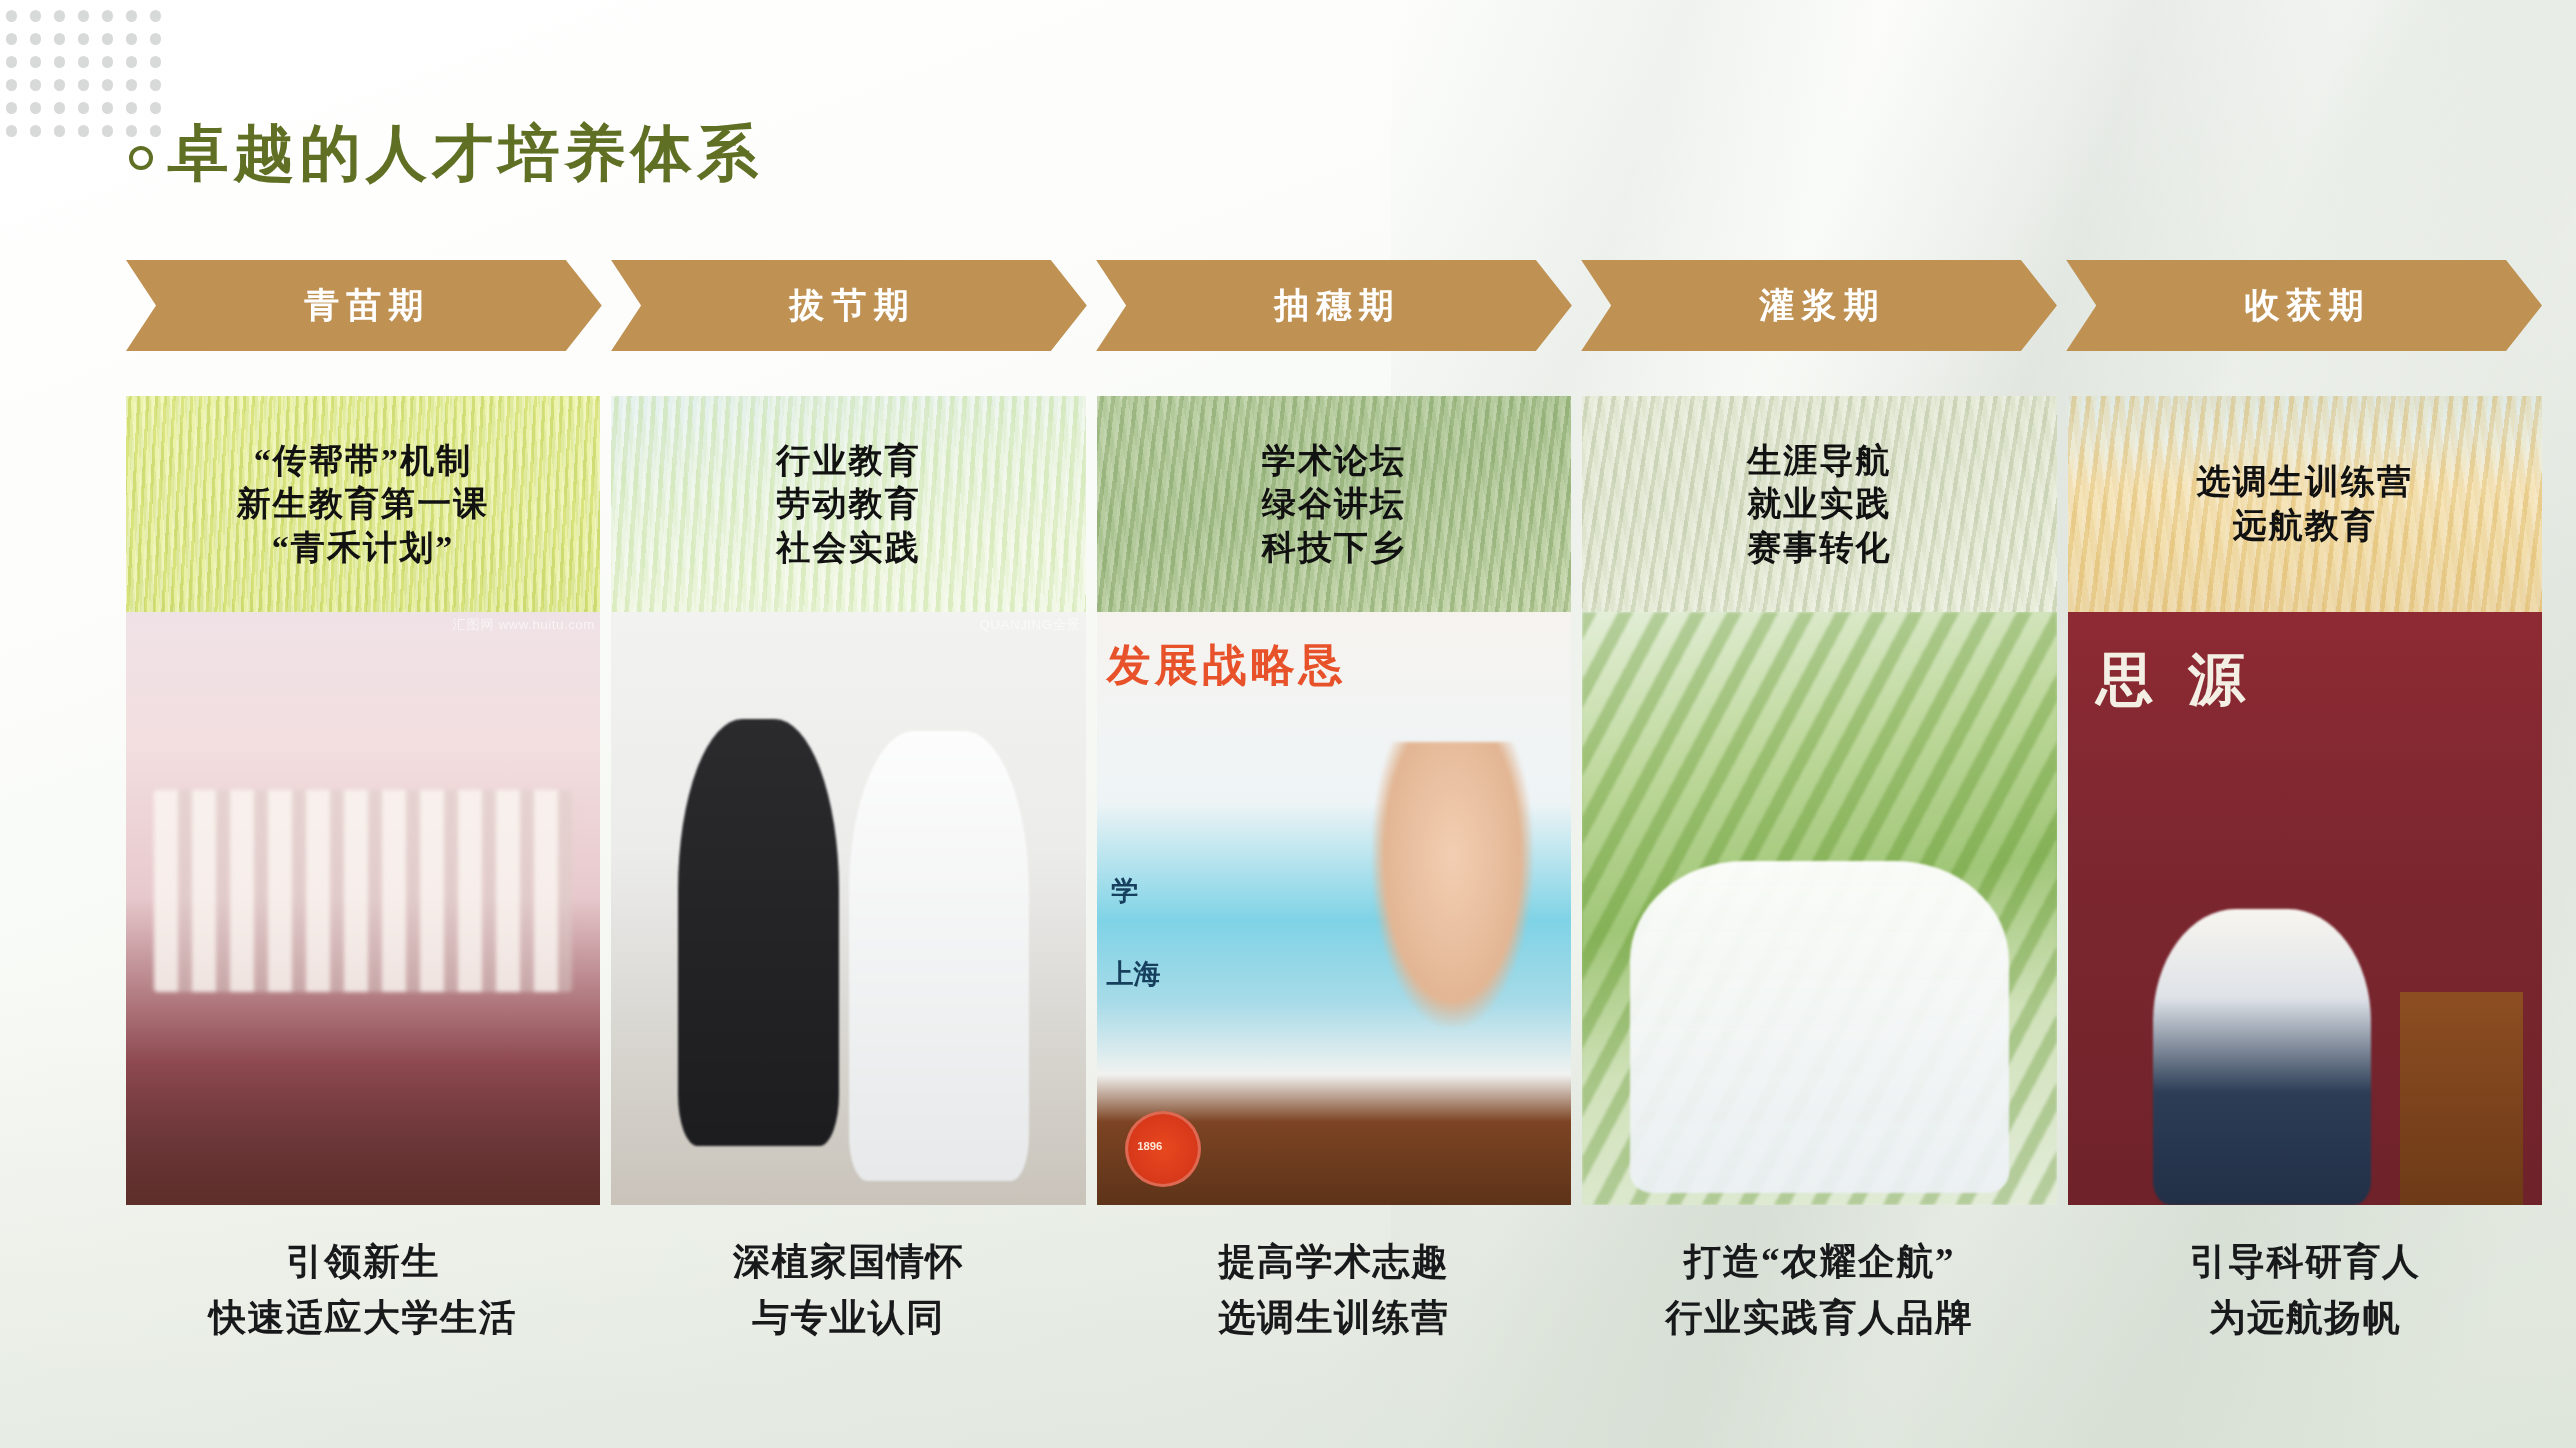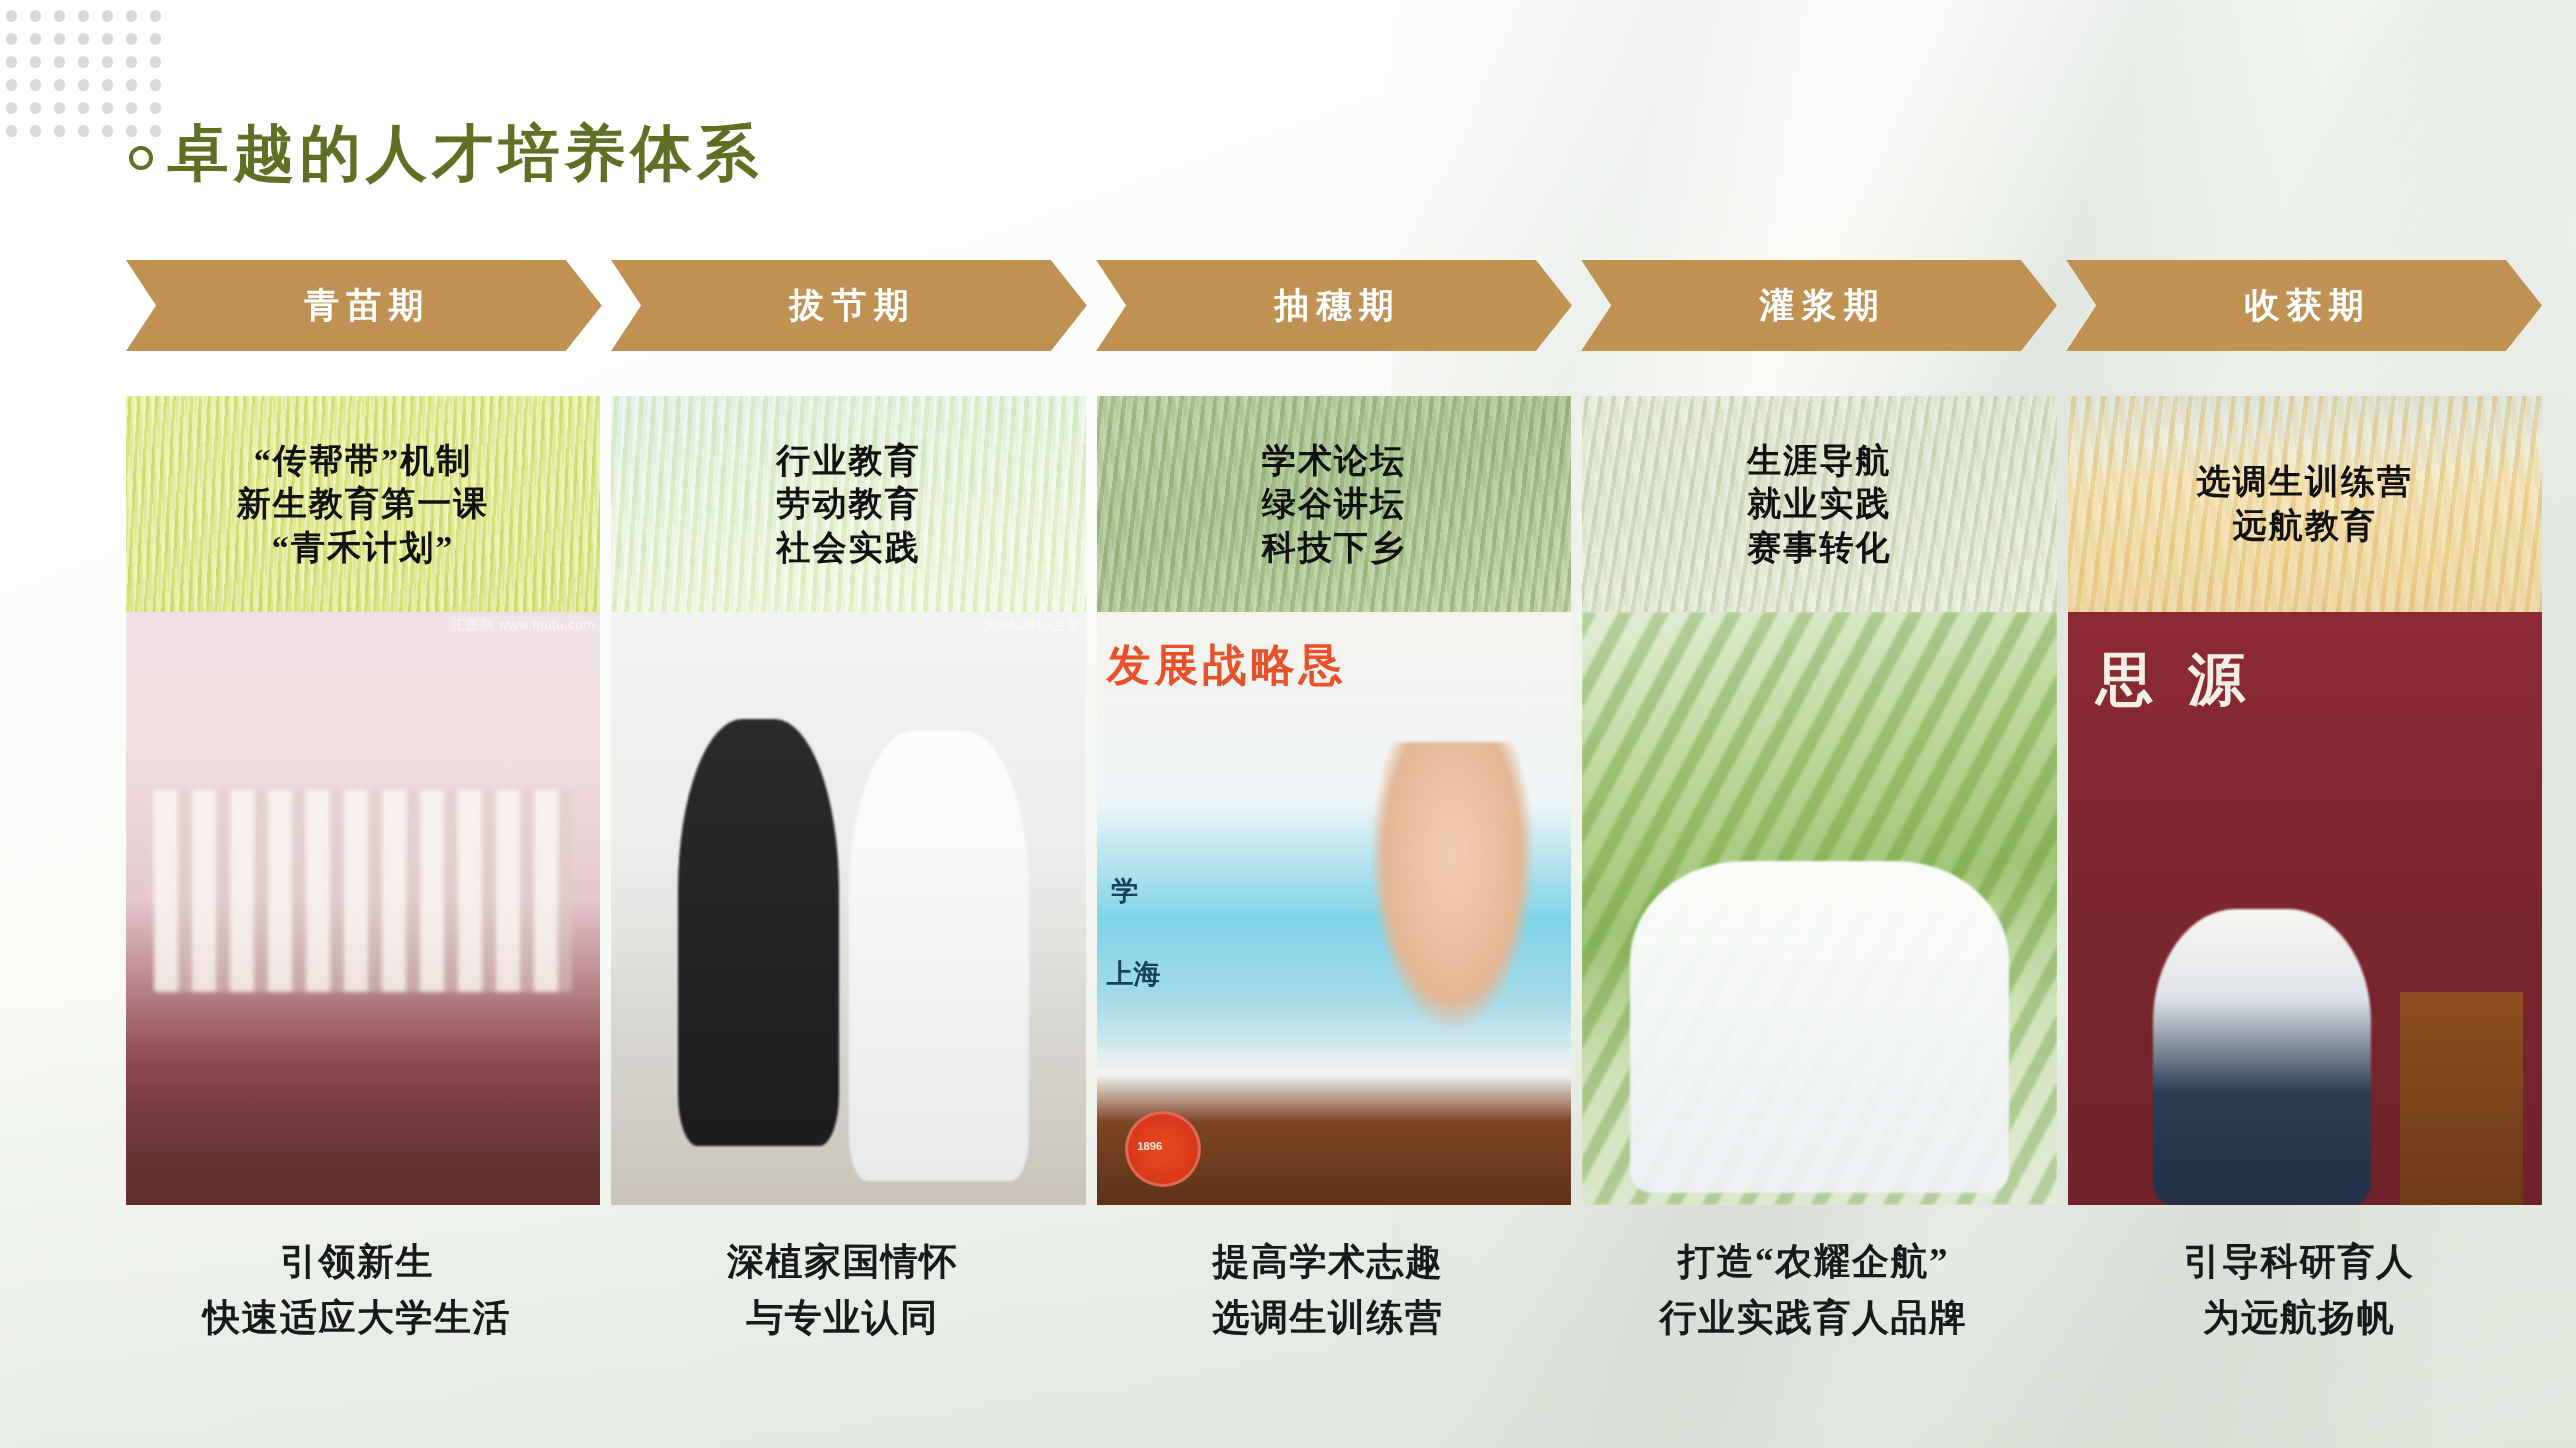--- a/index.html
+++ b/index.html
@@ -79,21 +79,21 @@
   .chevron .ctext {
     color: #ffffff; font-size: 35px; font-weight: 700; letter-spacing: 7.2px;
     text-indent: 7.2px;
     font-family: "Liberation Serif", "DejaVu Serif", serif;
   }
 
   
   #columns {
     position: absolute; left: 126px; top: 396px;
     width: 2416px; height: 809px;
-    display: flex; gap: 11.3px; justify-content: center;
+    display: flex; gap: 11.3px;
   }
   .col { flex: 1 1 0; display: flex; flex-direction: column; }
 
   .card-text {
     position: relative; height: 216px; width: 100%;
     overflow: hidden;
     display: flex; flex-direction: column;
     align-items: center; justify-content: center;
     gap: 4.1px;
   }
@@ -103,21 +103,21 @@
     font-size: 34px; font-weight: 700; color: #111; line-height: 1.28;
     letter-spacing: 2.1px;
     font-family: "Liberation Serif", "DejaVu Serif", serif;
   }
 
   .card-photo { position: relative; width: 100%; flex: 1 1 auto; overflow: hidden; padding-left: 12px; }
   .card-photo .pbg { position: absolute; inset: 0; }
 
   
   #captions {
-    position: absolute; left: 120px; top: 1234px;
+    position: absolute; left: 126px; top: 1234px;
     width: 2416px; height: 175px;
     display: flex; gap: 11.3px;
   }
   .caption { flex: 1 1 0; text-align: center; }
   .caption div {
     font-size: 37px; font-weight: 700; color: #17191a; line-height: 1.52;
     letter-spacing: 1.5px;
     font-family: "Liberation Serif", "DejaVu Serif", serif;
   }
 

